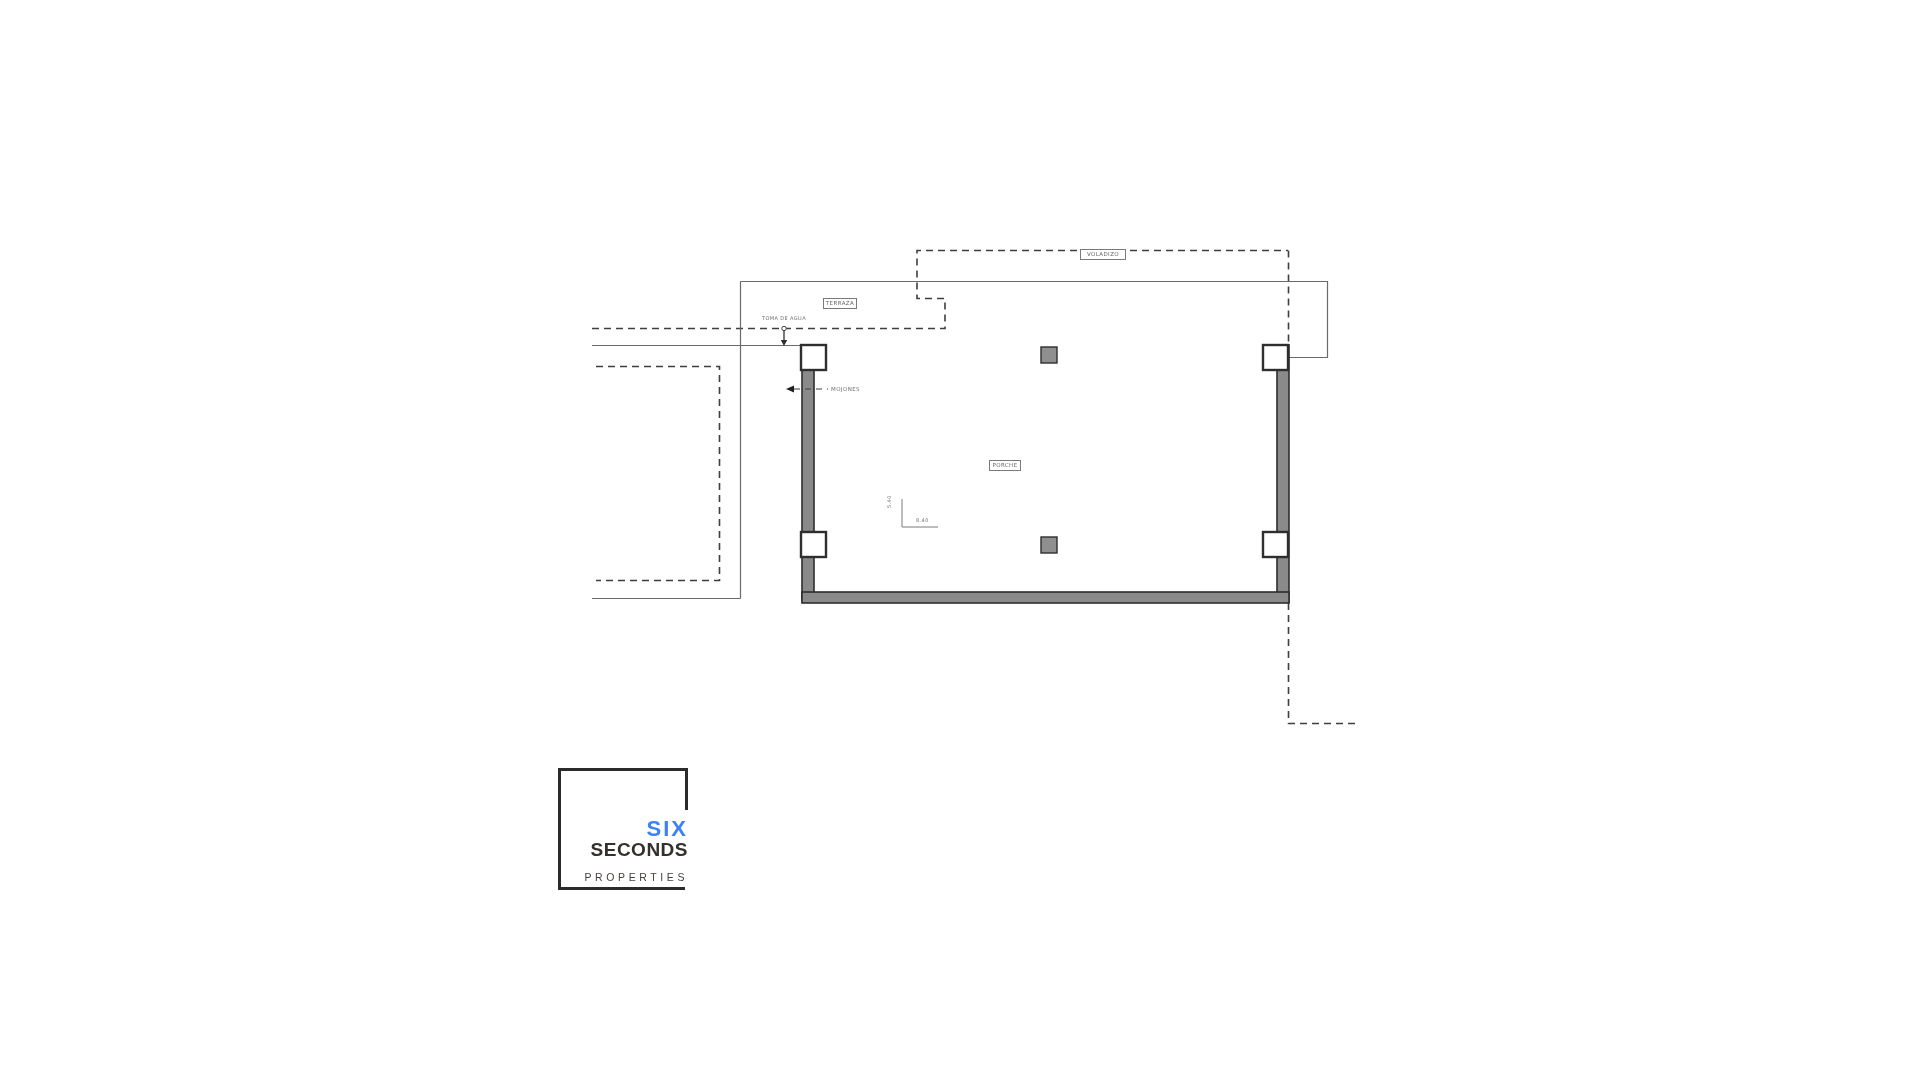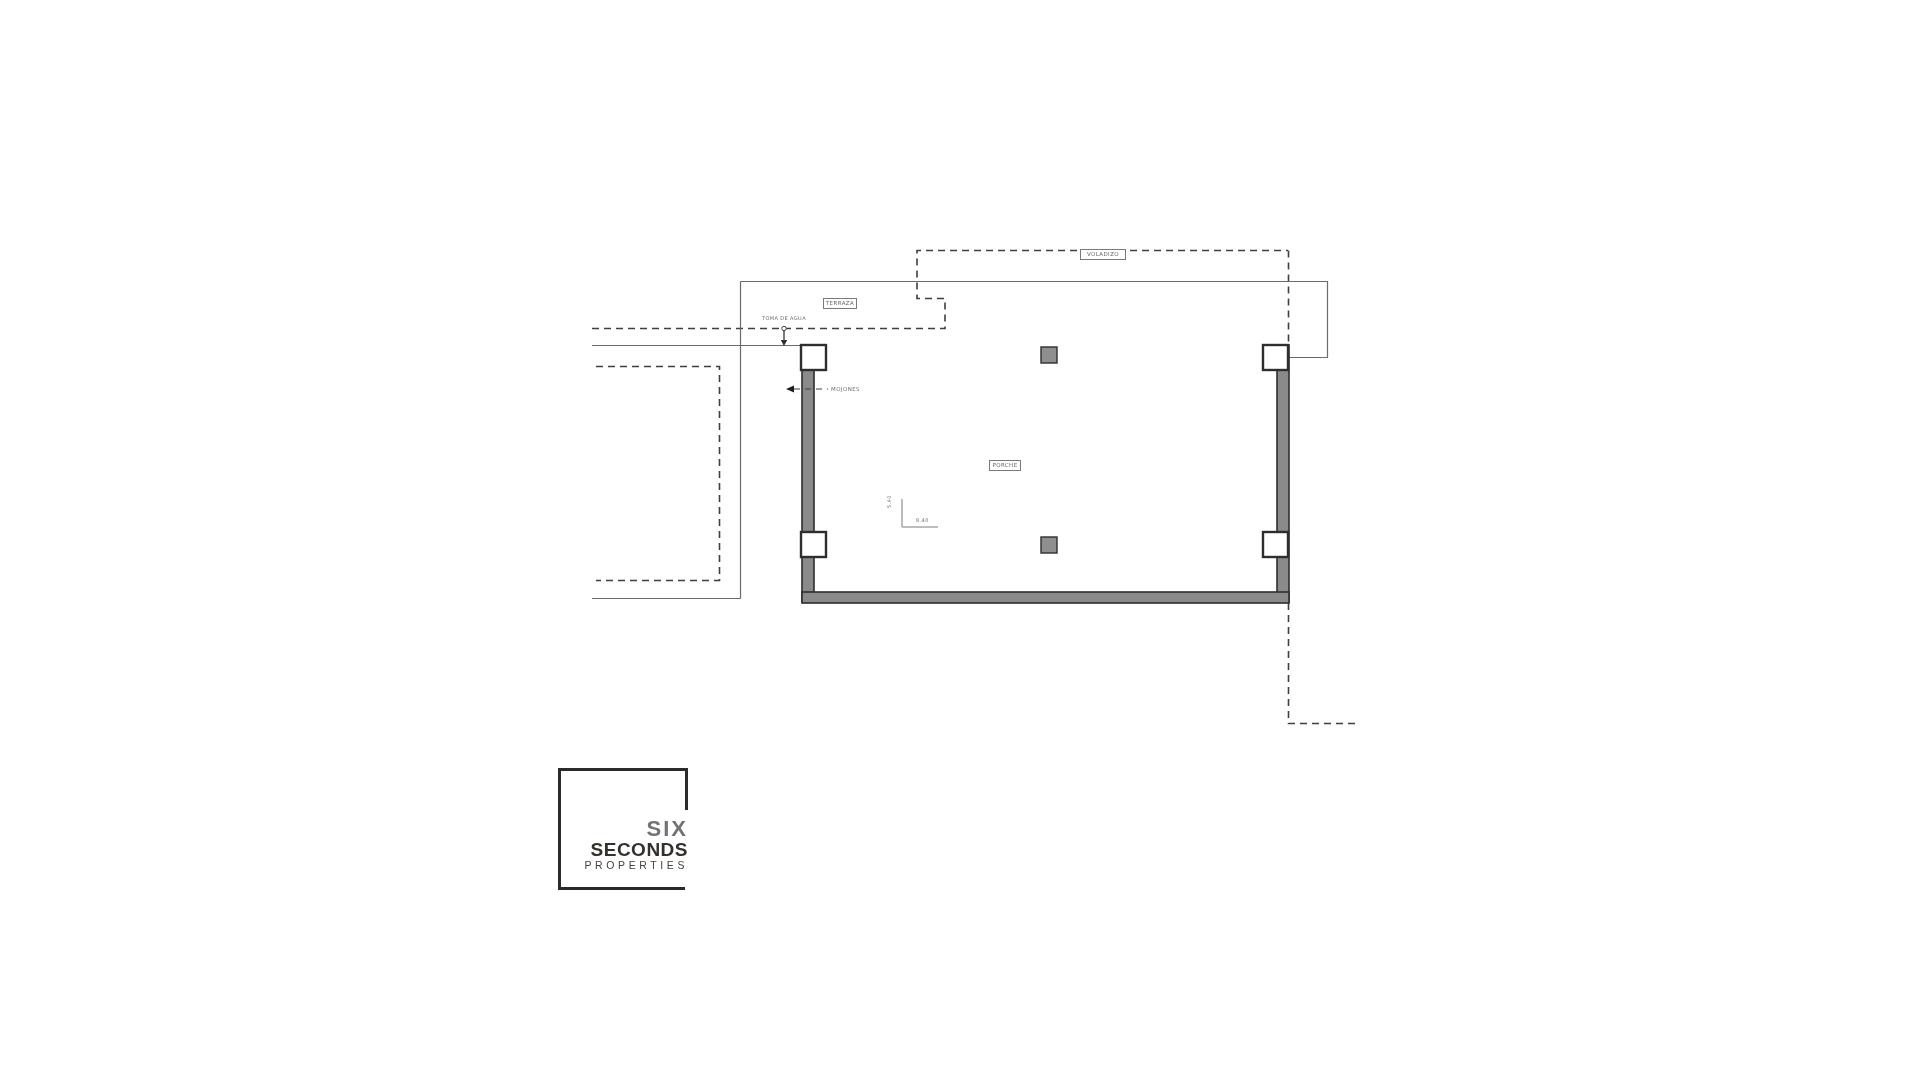--- a/index.html
+++ b/index.html
@@ -29,29 +29,29 @@
     border-top:3px solid #2b2b2b;border-left:3px solid #2b2b2b;border-bottom:3px solid #2b2b2b;
     box-sizing:border-box;background:#fff;
   }
   .logo-right-seg{
     position:absolute;right:-3px;top:-3px;width:3px;height:42px;background:#2b2b2b;
   }
   .logo-text{
     position:absolute;right:-3px;top:48px;width:140px;text-align:right;
   }
   .logo-six{
-    font-size:22px;font-weight:bold;color:#737373;letter-spacing:2px;
+    font-size:22px;font-weight:bold;color:#3b82f6;letter-spacing:2px;
     line-height:20px;font-family:"Liberation Sans",sans-serif;
   }
   .logo-seconds{
     font-size:19px;font-weight:bold;color:#34312d;letter-spacing:.5px;
     line-height:21px;font-family:"Liberation Sans",sans-serif;
   }
   .logo-properties{
-    font-size:10.5px;color:#45413e;letter-spacing:3.6px;
+    margin-top:12px;font-size:10.5px;color:#45413e;letter-spacing:3.6px;
     line-height:11px;font-family:"Liberation Sans",sans-serif;
   }
 </style>
 </head>
 <body>
 
 <svg id="plan-svg" width="1920" height="1080" viewBox="0 0 1920 1080">
 
   <polyline points="592,328.5 945,328.5 945,298.5 917,298.5 917,250.5 1288,250.5" fill="none" stroke="#3f3f3f" stroke-width="1.6" stroke-dasharray="7 5"></polyline>
 

